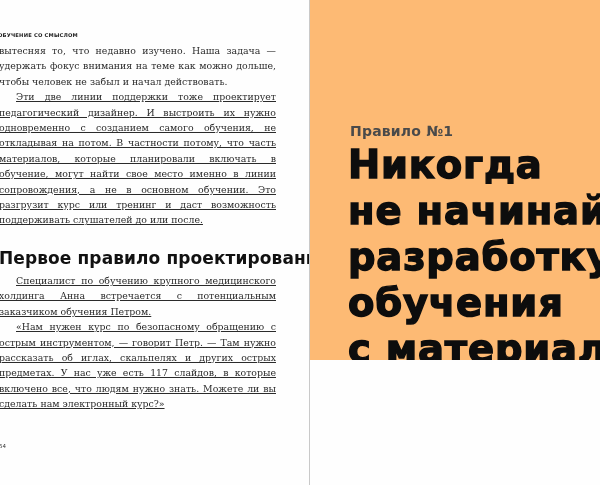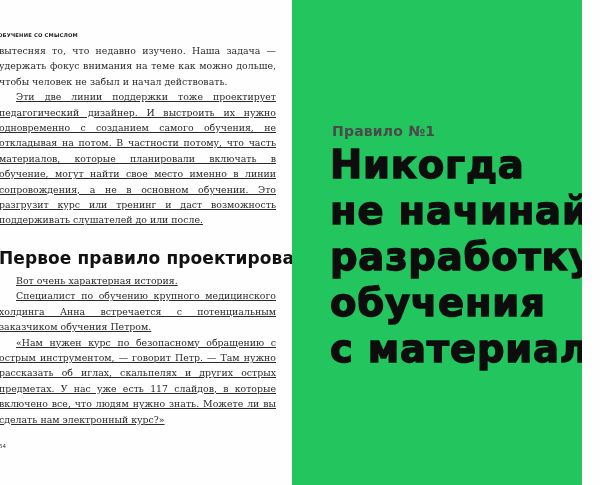--- a/index.html
+++ b/index.html
@@ -21,23 +21,23 @@
     }
     .page-left {
       position: absolute;
       left: 0; top: 0;
       width: 309px; height: 485px;
       background: #fefefe;
       overflow: hidden;
     }
     .page-right {
       position: absolute;
-      left: 292px; top: 0;
-      width: 290px; height: 485px;
-      background: #22c55e;
+      left: 310px; top: 0;
+      width: 290px; height: 360px;
+      background: #fdba74;
       overflow: hidden;
     }
     .gutter {
       position: absolute;
       left: 309px; top: 0;
       width: 1px; height: 485px;
       background: #c9c9c9;
     }
     .running-head {
       position: absolute;
@@ -115,21 +115,20 @@
 
   <div class="page-left">
     <div class="running-head">ОБУЧЕНИЕ СО СМЫСЛОМ</div>
 
     <div class="body-text">
       <p class="noindent">вытесняя то, что недавно изучено. Наша задача — удержать фокус внимания на теме как можно дольше, чтобы человек не забыл и начал действовать.</p>
       <p class="indent">Эти две линии поддержки тоже проектирует педагогический дизайнер. И выстроить их нужно одновременно с созданием самого обучения, не откладывая на потом. В частности потому, что часть материалов, которые планировали включать в обучение, могут найти свое место именно в линии сопровождения, а не в основном обучении. Это разгрузит курс или тренинг и даст возможность поддерживать слушателей до или после.</p>
 
       <h2 class="section-heading">Первое правило проектирования обучения</h2>
 
-      <p class="indent">Вот очень характерная история.</p>
       <p class="indent">Специалист по обучению крупного медицинского холдинга Анна встречается с потенциальным заказчиком обучения Петром.</p>
       <p class="indent">«Нам нужен курс по безопасному обращению с острым инструментом, — говорит Петр. — Там нужно рассказать об иглах, скальпелях и других острых предметах. У нас уже есть 117 слайдов, в которые включено все, что людям нужно знать. Можете ли вы сделать нам электронный курс?»</p>
 
     </div>
 
     <div class="page-number">54</div>
   </div>
 
   <div class="gutter"></div>
 

